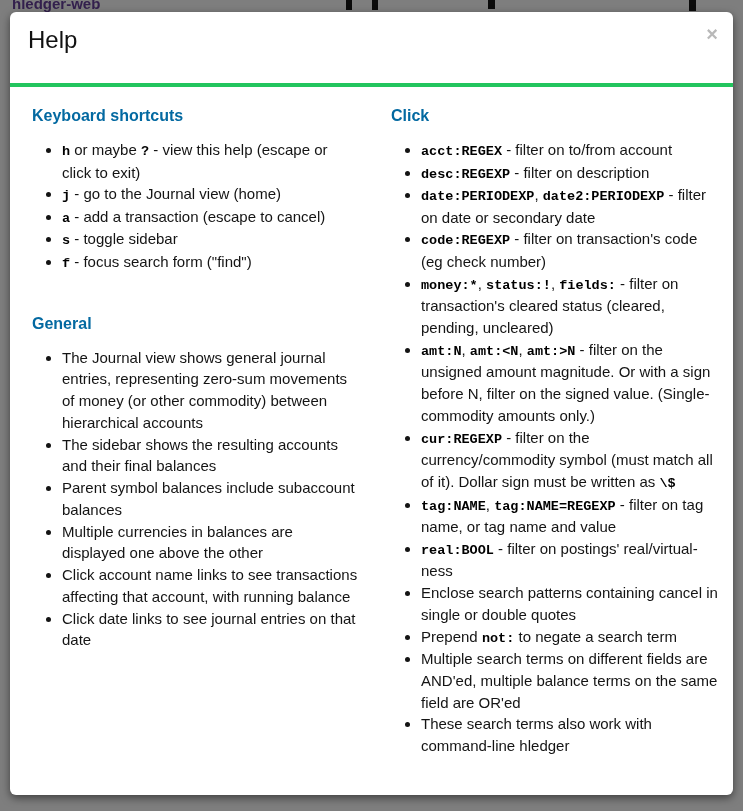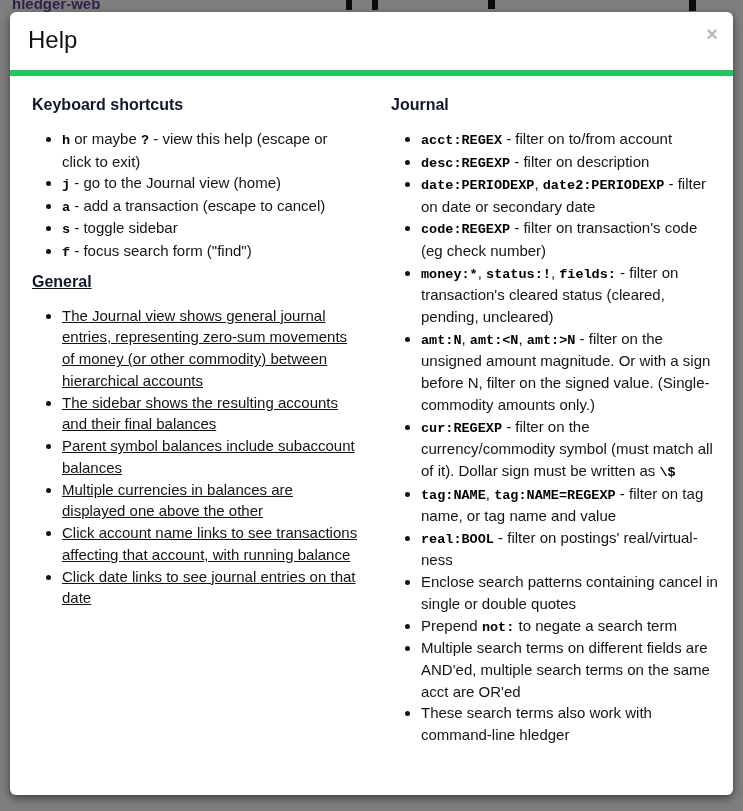--- a/index.html
+++ b/index.html
@@ -29,22 +29,22 @@
   .modal {
     position: absolute; left: 10px; top: 12px;
     width: 723px; height: 783px;
     background: #ffffff;
     border-radius: 6px;
     box-shadow: 0 3px 9px rgba(0,0,0,0.5);
     display: flex; flex-direction: column;
     box-sizing: border-box;
   }
   .modal-header {
-    padding: 13px 15px 15px 18px;
-    border-bottom: 6px solid #22c55e;
+    padding: 13px 15px 28px 18px;
+    border-bottom: 4px solid #22c55e;
     position: relative;
     flex: 0 0 auto;
   }
   .modal-title {
     margin: 0; font-size: 24px; font-weight: 400;
     line-height: 30px; color: #111;
   }
   .close-btn {
     position: absolute; top: 12px; right: 15px;
     background: none; border: 0; padding: 0;
@@ -55,24 +55,24 @@
 
   .modal-body {
     flex: 1 1 auto;
     padding: 19px 15px 15px 12px;
     display: flex; gap: 22px;
     overflow: hidden;
     box-sizing: border-box;
   }
   .col { flex: 1 1 0; min-width: 0; padding-left: 10px; box-sizing: border-box; }
 
-  .section + .section { margin-top: 9px; text-decoration: underline; }
+  .section + .section { margin-top: 40px; }
   .section h3 {
     margin: 0 0 13px 0;
-    font-size: 16px; font-weight: bold; color: #0f172a;
+    font-size: 16px; font-weight: bold; color: #0369a1;
     line-height: 20px;
   }
   .section ul {
     margin: 0; padding: 0 0 0 30px;
     font-size: 15px; line-height: 1.45;
     color: #141414;
   }
   .section li { margin: 0; padding: 0; }
   .section code {
     font-family: "Liberation Mono", "DejaVu Sans Mono", monospace;
@@ -116,32 +116,32 @@
             <li>The sidebar shows the resulting accounts and their final balances</li>
             <li>Parent symbol balances include subaccount balances</li>
             <li>Multiple currencies in balances are displayed one above the other</li>
             <li>Click account name links to see transactions affecting that account, with running balance</li>
             <li>Click date links to see journal entries on that date</li>
           </ul>
         </div>
       </div>
     <div class="col">
         <div class="section">
-          <h3>Journal</h3>
+          <h3>Click</h3>
           <ul>
             <li><code>acct:REGEX</code> - filter on to/from account</li>
             <li><code>desc:REGEXP</code> - filter on description</li>
             <li><code>date:PERIODEXP</code>, <code>date2:PERIODEXP</code> - filter on date or secondary date</li>
             <li><code>code:REGEXP</code> - filter on transaction's code (eg check number)</li>
             <li><code>money:*</code>, <code>status:!</code>, <code>fields:</code> - filter on transaction's cleared status (cleared, pending, uncleared)</li>
             <li><code>amt:N</code>, <code>amt:&lt;N</code>, <code>amt:&gt;N</code> - filter on the unsigned amount magnitude. Or with a sign before N, filter on the signed value. (Single-commodity amounts only.)</li>
             <li><code>cur:REGEXP</code> - filter on the currency/commodity symbol (must match all of it). Dollar sign must be written as <code>\$</code></li>
             <li><code>tag:NAME</code>, <code>tag:NAME=REGEXP</code> - filter on tag name, or tag name and value</li>
             <li><code>real:BOOL</code> - filter on postings' real/virtual-ness</li>
             <li>Enclose search patterns containing cancel in single or double quotes</li>
             <li>Prepend <code>not:</code> to negate a search term</li>
-            <li>Multiple search terms on different fields are AND'ed, multiple search terms on the same acct are OR'ed</li>
+            <li>Multiple search terms on different fields are AND'ed, multiple balance terms on the same field are OR'ed</li>
             <li>These search terms also work with command-line hledger</li>
           </ul>
         </div>
       </div>
   </div>
 </div>
 
 </body></html>

